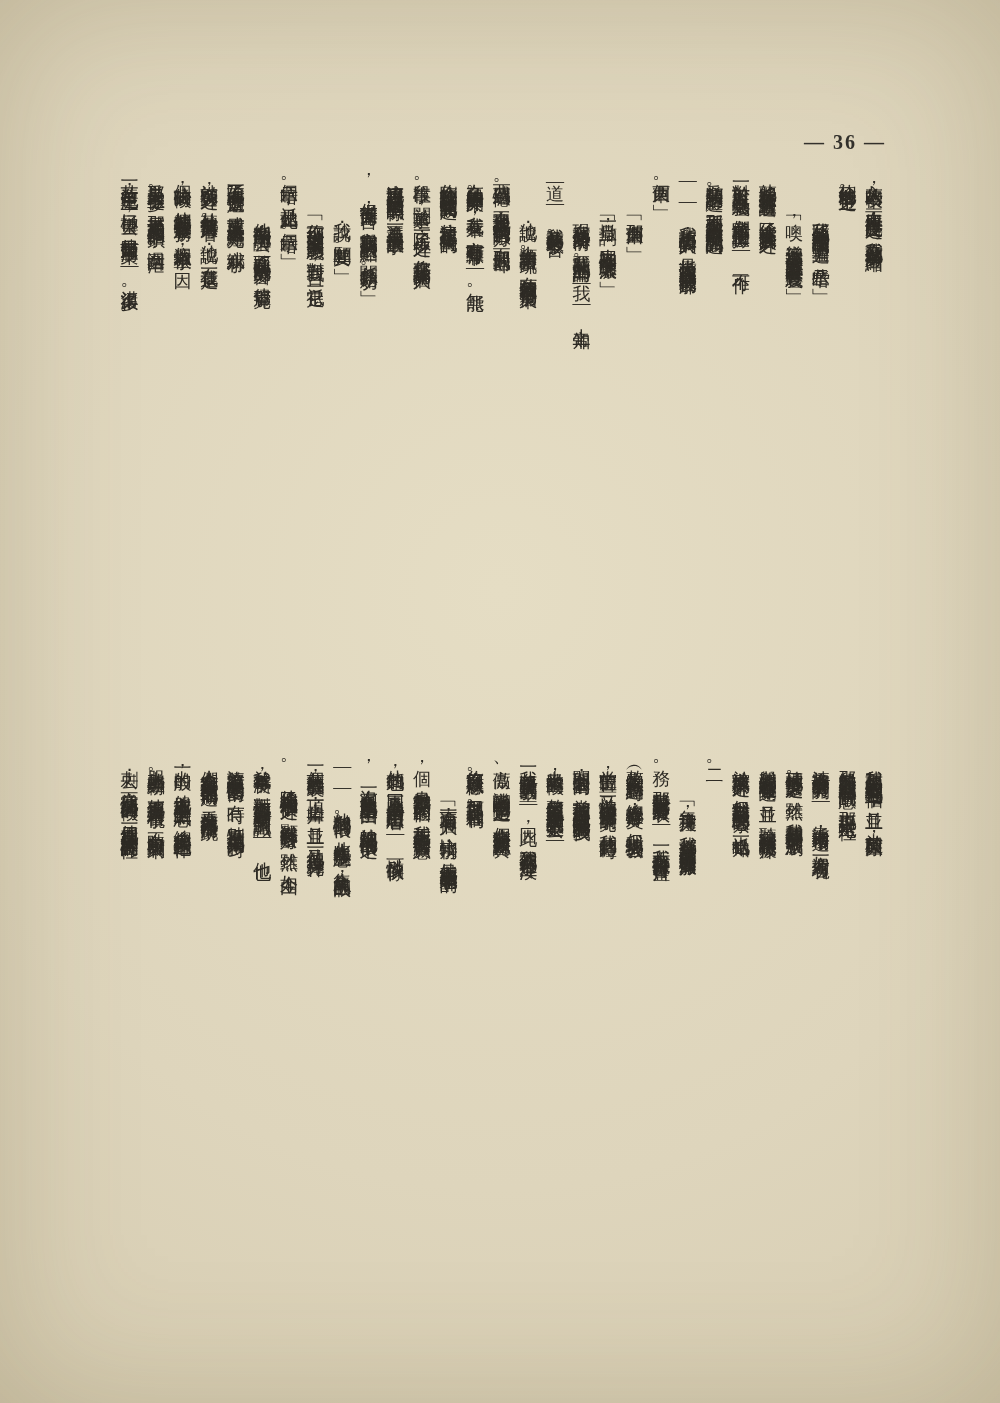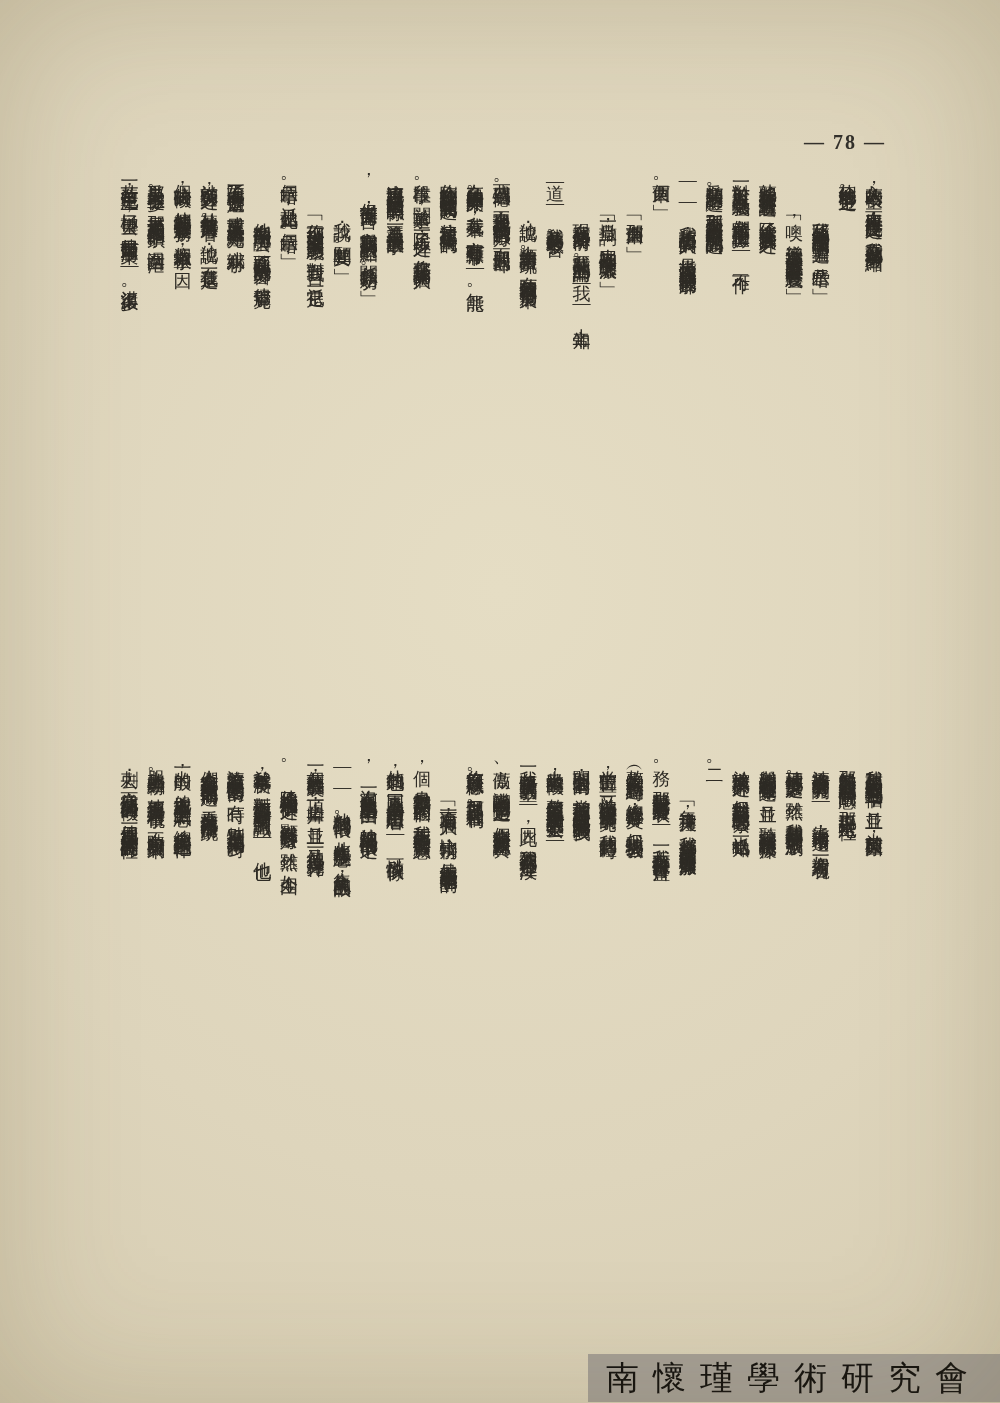--- a/index.html
+++ b/index.html
@@ -72,21 +72,21 @@
     letter-spacing: 14px;
     color: #14120f;
     white-space: nowrap;
   }
 </style>
 </head>
 <body>
 
 <div class="page">
 
-  <div class="page-number">— 78 —</div>
+  <div class="page-number">— 36 —</div>
 
   <div class="text-block upper">
       <div class="col">入灰暗的夜空，而車燈再度亮起之時，我看到他已將身子縮回，</div>
       <div class="col">倚到他的椅背之上了。</div>
       <div class="col">　　我將他的最後一句話作成問句重述了一遍：「一些暗示？」</div>
       <div class="col">　　「噢，這幾個字在冷漠的文字或言辭裏並沒有什麼意義，」</div>
       <div class="col">他將頭縮在外套裏顫抖着說道。「除了能够直接領會的人之外，</div>
       <div class="col">對於一般人可以說毫無意義。它們並非科學上的證據——不可作</div>
       <div class="col">爲這類問題的證迹。那種不會因爲有人想去瞭解便可認識的問題</div>
       <div class="col">——我所謂想去瞭解的人，是指人類的演員或人類演員背後的那</div>
@@ -138,17 +138,14 @@
       <div class="col">一個蕪菁樣的腦袋，頂上童山一片，並且，他又是一位獨身光桿</div>
       <div class="col">。他除了烤麵包和憎恨之外，顯然沒有什麼嗜好；雖然，如今由</div>
       <div class="col">於我年事漸長，對他本性的另一面已經有了相當的認識——他也</div>
       <div class="col">許曾經有過不太光明的愛情。有時，特別是在他星期天獨步時，</div>
       <div class="col">人們會在鄉村道上突然與他不期而遇。看來他就如猛然從溝中跳</div>
       <div class="col">出的一般，他衣服上那種白堊土的氣息，總會使人聯想到他工作</div>
       <div class="col">服上的那些麵粉。他手裏經常帶着一根棍子，不時向樹籬裏刺來</div>
       <div class="col">刺去；而當他情緒欠佳的時候，他便用一種像是外國腔調的奇怪</div>
     </div>
 
-  <div class="watermark">
-    <span>南懷瑾學術研究會</span>
-  </div>
 
 </div>
 
 </body></html>

